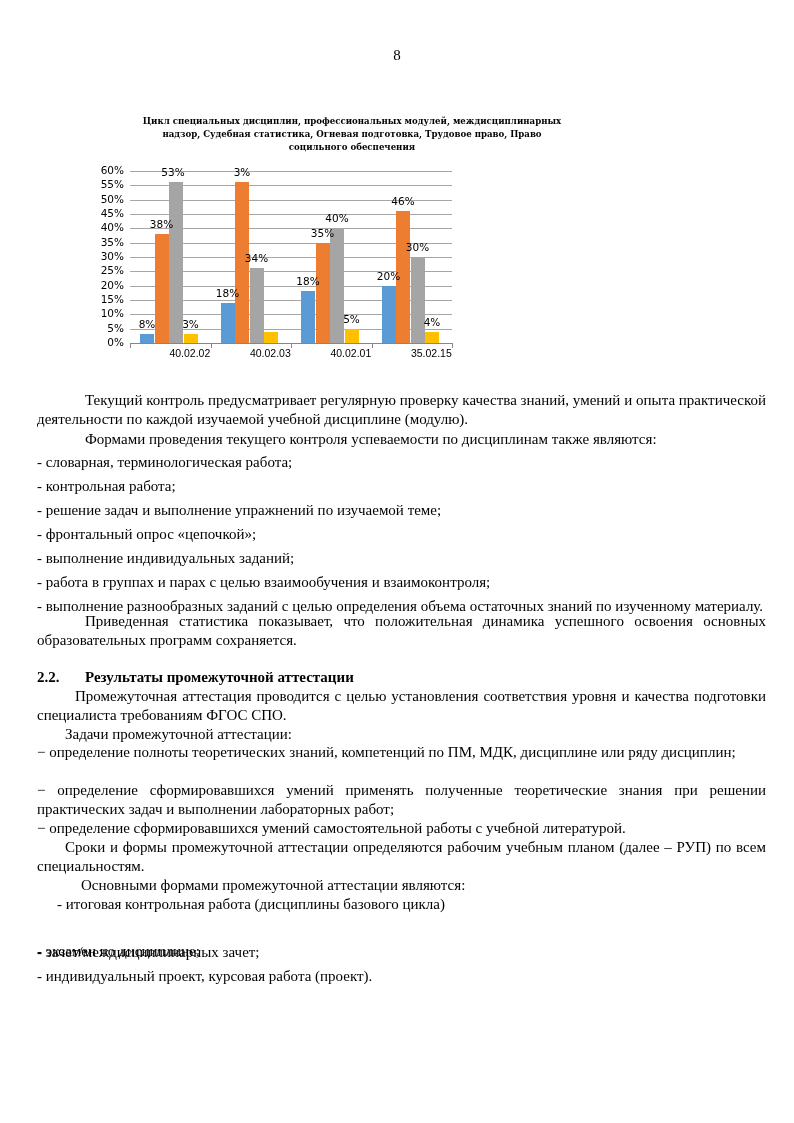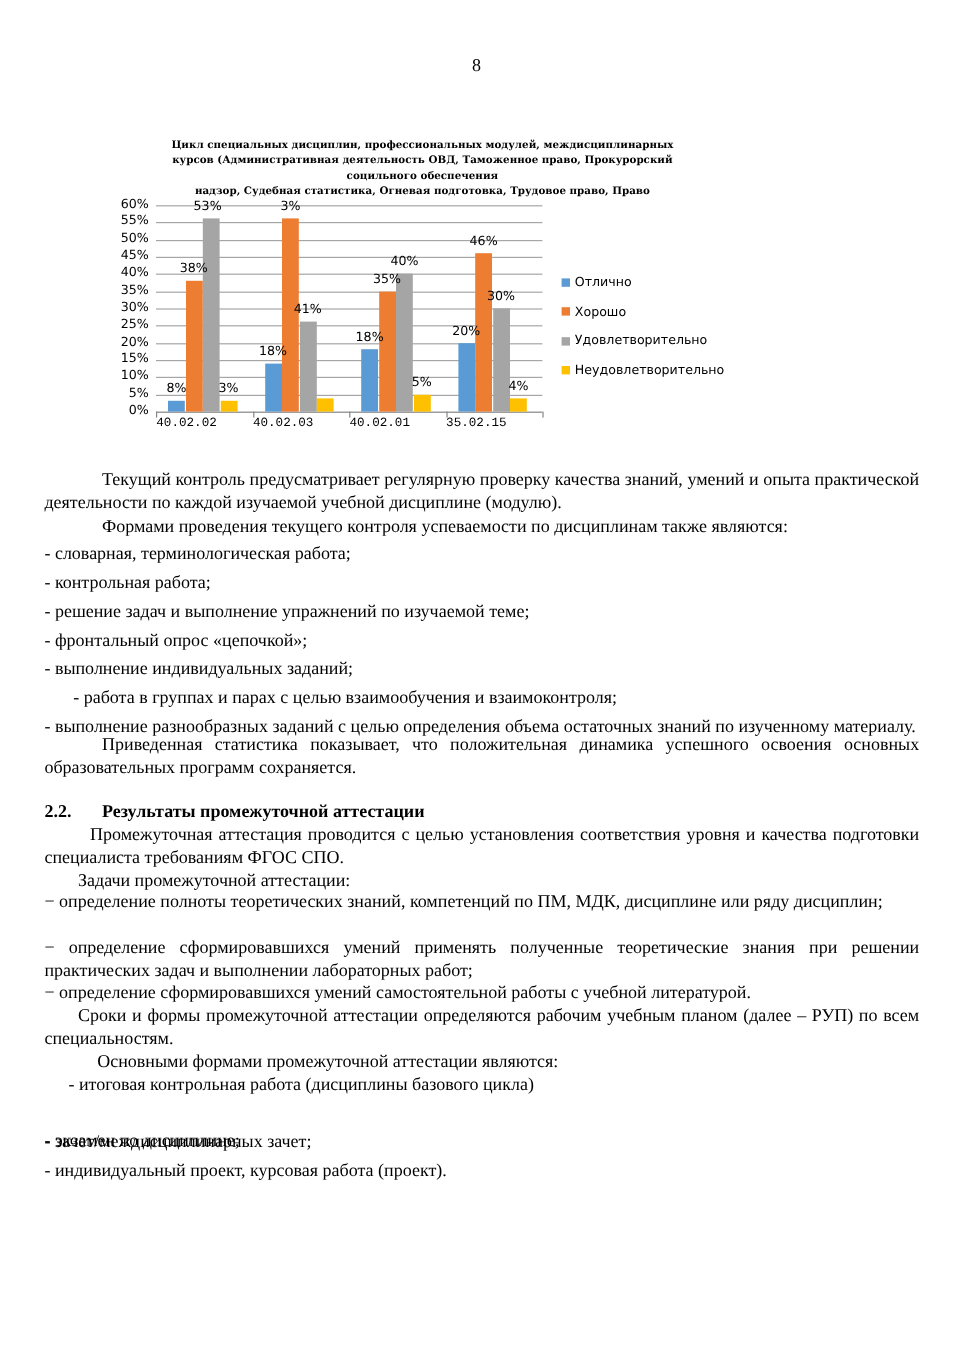--- a/index.html
+++ b/index.html
@@ -8,42 +8,41 @@
   .page-num { position: absolute; top: 47px; left: 0; width: 794px; text-align: center; font-size: 15px; }
   .chart { position: absolute; left: 90px; top: 110px; width: 560px; height: 260px; }
   .chart-title { position: absolute; left: 52px; top: 5px; width: 420px; text-align: center;
                  font-family: "DejaVu Serif", serif; font-weight: bold; font-size: 8.6px; line-height: 13px; }
   .plot { position: absolute; left: 40px; top: 61px; width: 322px; height: 172px; }
   .gridline { position: absolute; left: 0; width: 322px; height: 1px; background: #a6a6a6; }
   .axis-x { position: absolute; left: 0; width: 322px; height: 1px; background: #868686; top: 172px; }
   .ytick { position: absolute; left: -40px; width: 34px; text-align: right; font-family: "DejaVu Sans", sans-serif; font-size: 10.5px; color: #000; }
   .bar { position: absolute; bottom: 0; width: 14px; }
   .dlabel { position: absolute; font-family: "DejaVu Sans", sans-serif; font-size: 10.5px; text-align: center; width: 30px; }
-  .xtick { position: absolute; top: 176px; font-family: Liberation Mono, monospace; font-size: 10.5px; text-align: left; width: 80px; }
+  .xtick { position: absolute; top: 176px; font-family: Liberation Sans, sans-serif; font-size: 10.5px; text-align: right; width: 80px; }
   .xmark { position: absolute; top: 172px; width: 1px; height: 5px; background: #868686; }
   .legend { position: absolute; left: 378px; top: 113px; font-family: "DejaVu Sans", sans-serif; font-size: 10.5px; }
   .legend-item { display: flex; align-items: center; height: 24.5px; }
   .swatch { width: 7px; height: 7px; margin-right: 4px; }
   .text { position: absolute; left: 37px; width: 729px; font-size: 15px; line-height: 19px; }
   .just { text-align: justify; }
   .line { position: absolute; left: 37px; font-size: 15px; line-height: 19px; white-space: nowrap; }
   .h2 { position: absolute; left: 37px; font-weight: bold; font-size: 15px; }
   .h2 .num { display: inline-block; width: 48px; }
 </style>
 </head>
 <body>
 
 <div class="page-num">8</div>
 
 <div class="chart">
   <div class="chart-title">
     <div>Цикл специальных дисциплин, профессиональных модулей, междисциплинарных</div>
-    <div>курсов (Административная деятельность ОВД, Таможенное право, Прокурорский</div>
+    <div>надзор, Судебная статистика, Огневая подготовка, Трудовое право, Право</div>
     <div>социльного обеспечения</div>
-    <div>надзор, Судебная статистика, Огневая подготовка, Трудовое право, Право</div>
   </div>
   <div class="plot" id="plot">
       <div class="ytick" style="top: 165px;">0%</div>
       <div class="gridline" style="top: 157.667px;"></div>
       <div class="ytick" style="top: 150.667px;">5%</div>
       <div class="gridline" style="top: 143.333px;"></div>
       <div class="ytick" style="top: 136.333px;">10%</div>
       <div class="gridline" style="top: 129px;"></div>
       <div class="ytick" style="top: 122px;">15%</div>
       <div class="gridline" style="top: 114.667px;"></div>
@@ -78,70 +77,52 @@
       <div class="dlabel" style="left: 16.5px; top: 47.0667px;">38%</div>
       <div class="dlabel" style="left: 28px; top: -4.53333px;">53%</div>
       <div class="dlabel" style="left: 45.5px; top: 147.4px;">3%</div>
       <div class="xtick" style="left: 0.25px;">40.02.02</div>
       <div class="bar" style="left: 90.5px; height: 40.1333px; top: 131.867px; bottom: auto; background: rgb(91, 155, 213);"></div>
       <div class="bar" style="left: 105px; height: 160.533px; top: 11.4667px; bottom: auto; background: rgb(237, 125, 49);"></div>
       <div class="bar" style="left: 119.5px; height: 74.5333px; top: 97.4667px; bottom: auto; background: rgb(165, 165, 165);"></div>
       <div class="bar" style="left: 134px; height: 11.4667px; top: 160.533px; bottom: auto; background: rgb(255, 192, 0);"></div>
       <div class="dlabel" style="left: 82.5px; top: 115.867px;">18%</div>
       <div class="dlabel" style="left: 97px; top: -4.53333px;">3%</div>
-      <div class="dlabel" style="left: 111.5px; top: 81.4667px;">41%</div>
+      <div class="dlabel" style="left: 111.5px; top: 81.4667px;">34%</div>
       <div class="xtick" style="left: 80.75px;">40.02.03</div>
       <div class="bar" style="left: 171px; height: 51.6px; top: 120.4px; bottom: auto; background: rgb(91, 155, 213);"></div>
       <div class="bar" style="left: 185.5px; height: 100.333px; top: 71.6667px; bottom: auto; background: rgb(237, 125, 49);"></div>
       <div class="bar" style="left: 200px; height: 114.667px; top: 57.3333px; bottom: auto; background: rgb(165, 165, 165);"></div>
       <div class="bar" style="left: 214.5px; height: 14.3333px; top: 157.667px; bottom: auto; background: rgb(255, 192, 0);"></div>
       <div class="dlabel" style="left: 163px; top: 104.4px;">18%</div>
       <div class="dlabel" style="left: 177.5px; top: 55.6667px;">35%</div>
       <div class="dlabel" style="left: 192px; top: 41.3333px;">40%</div>
       <div class="dlabel" style="left: 206.5px; top: 141.667px;">5%</div>
       <div class="xtick" style="left: 161.25px;">40.02.01</div>
       <div class="bar" style="left: 251.5px; height: 57.3333px; top: 114.667px; bottom: auto; background: rgb(91, 155, 213);"></div>
       <div class="bar" style="left: 266px; height: 131.867px; top: 40.1333px; bottom: auto; background: rgb(237, 125, 49);"></div>
       <div class="bar" style="left: 280.5px; height: 86px; top: 86px; bottom: auto; background: rgb(165, 165, 165);"></div>
       <div class="bar" style="left: 295px; height: 11.4667px; top: 160.533px; bottom: auto; background: rgb(255, 192, 0);"></div>
       <div class="dlabel" style="left: 243.5px; top: 98.6667px;">20%</div>
       <div class="dlabel" style="left: 258px; top: 24.1333px;">46%</div>
       <div class="dlabel" style="left: 272.5px; top: 70px;">30%</div>
       <div class="dlabel" style="left: 287px; top: 144.533px;">4%</div>
       <div class="xtick" style="left: 241.75px;">35.02.15</div>
     </div>
-  <div class="legend" id="legend">
-      <div class="legend-item">
-        <span class="swatch" style="background: rgb(91, 155, 213);"></span>
-        <span>Отлично</span>
-      </div>
-      <div class="legend-item">
-        <span class="swatch" style="background: rgb(237, 125, 49);"></span>
-        <span>Хорошо</span>
-      </div>
-      <div class="legend-item">
-        <span class="swatch" style="background: rgb(165, 165, 165);"></span>
-        <span>Удовлетворительно</span>
-      </div>
-      <div class="legend-item">
-        <span class="swatch" style="background: rgb(255, 192, 0);"></span>
-        <span>Неудовлетворительно</span>
-      </div>
-    </div>
 </div>
 
 <div class="text just" style="top:391px; text-indent:48px;">Текущий контроль предусматривает регулярную проверку качества знаний, умений и опыта практической деятельности по каждой изучаемой учебной дисциплине (модулю).</div>
 <div class="line" style="top:430px; left:85px;">Формами проведения текущего контроля успеваемости по  дисциплинам также являются:</div>
 
 <div class="line" style="top:453px;text-align:right;">-   словарная, терминологическая работа;</div>
 <div class="line" style="top:477px;">-   контрольная работа;</div>
 <div class="line" style="top:501px;">-   решение задач и выполнение упражнений по изучаемой теме;</div>
 <div class="line" style="top:525px;">-   фронтальный опрос «цепочкой»;</div>
 <div class="line" style="top:549px;">-   выполнение индивидуальных заданий;</div>
-<div class="line" style="top:573px;margin-left:24px;">-   работа в группах и парах с целью взаимообучения и взаимоконтроля;</div>
+<div class="line" style="top:573px;">-   работа в группах и парах с целью взаимообучения и взаимоконтроля;</div>
 <div class="text just" style="top:577px; top:577px;"></div>
 <div class="text just" style="top:577px; margin-top:20px;">-  выполнение разнообразных заданий с целью определения объема остаточных знаний по изученному материалу.</div>
 
 <div class="text just" style="top:612px; text-indent:48px;">Приведенная статистика показывает, что положительная динамика успешного освоения основных образовательных программ сохраняется.</div>
 
 <div class="h2" style="top:669px;">
   <span class="num">2.2.</span><span>Результаты промежуточной аттестации</span>
 </div>
 
 <div class="text just" style="top:687px; text-indent:38px;">Промежуточная аттестация проводится с целью установления соответствия уровня и качества подготовки специалиста требованиям ФГОС СПО.</div>

